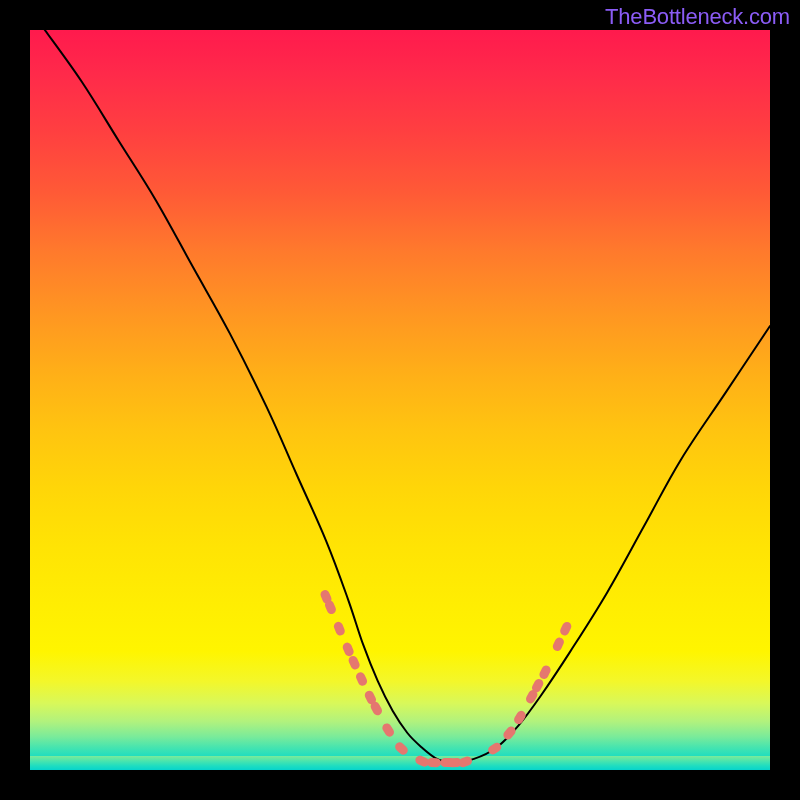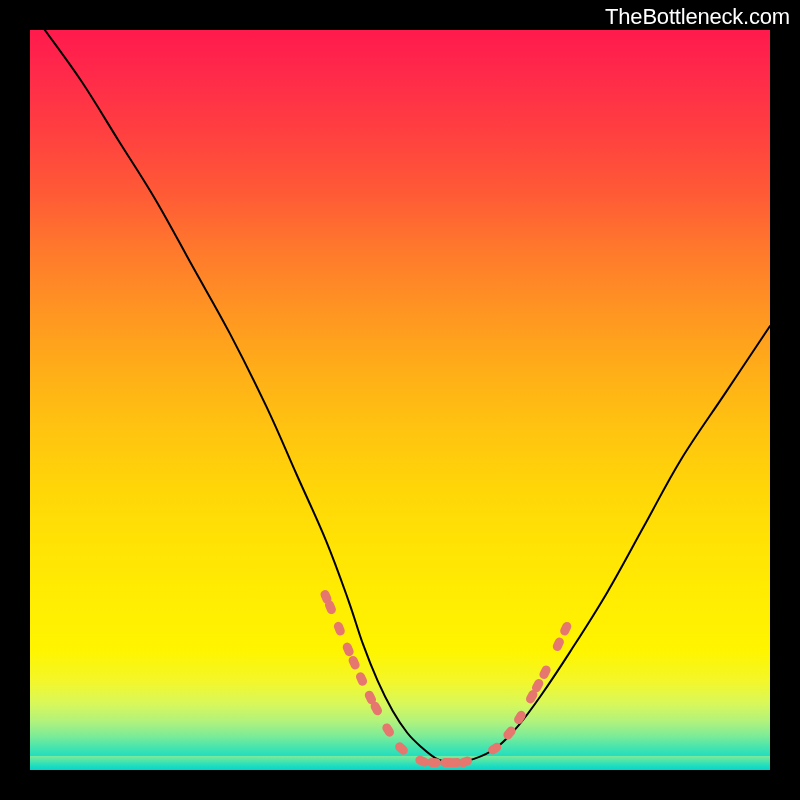--- a/index.html
+++ b/index.html
@@ -69,21 +69,21 @@
   svg.curves {
     position: absolute;
     inset: 0;
     width: 740px;
     height: 740px;
   }
   .watermark {
     position: absolute;
     top: 4px;
     right: 10px;
-    color: #ffffff;
+    color: #8b5cf6;
     font-size: 22px;
     font-weight: 500;
     letter-spacing: -0.2px;
   }
 </style>
 </head>
 <body>
 
 <div class="frame">
   <div class="plot-area">

